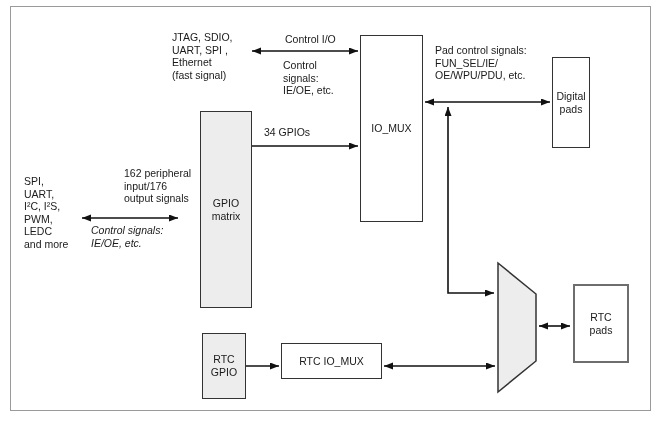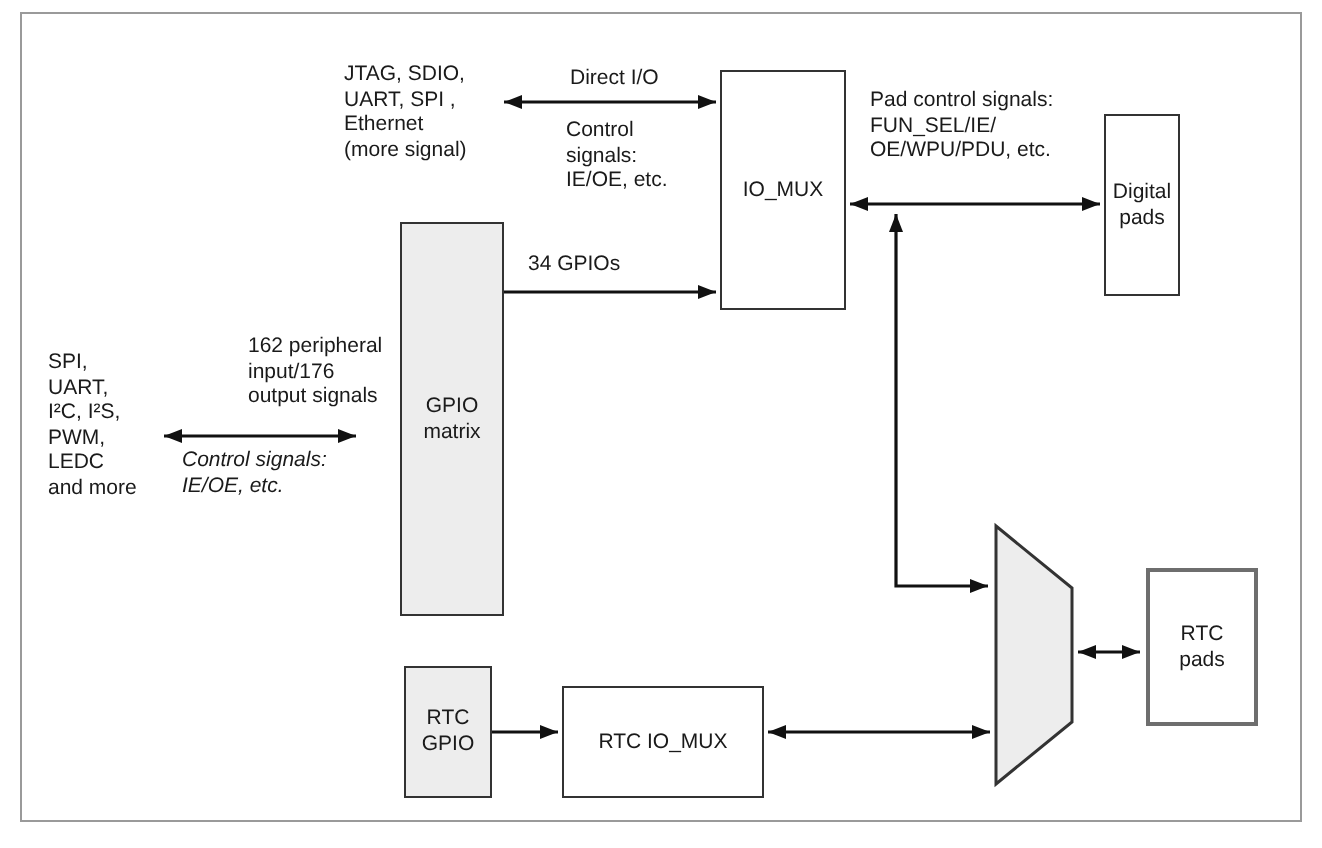--- a/index.html
+++ b/index.html
@@ -68,39 +68,39 @@
     <line x1="228" y1="366" x2="279" y2="366" stroke="#111111" stroke-width="1.6" marker-start="url(#ah-start)" marker-end="url(#ah-end)"></line>
 
     <line x1="384" y1="366" x2="495" y2="366" stroke="#111111" stroke-width="1.6" marker-start="url(#ah-start)" marker-end="url(#ah-end)"></line>
 
     <line x1="539" y1="326" x2="570" y2="326" stroke="#111111" stroke-width="1.6" marker-start="url(#ah-start)" marker-end="url(#ah-end)"></line>
   </svg>
 
   <div class="box gray" style="left:180px; top:111px; width:52px; height:197px;">GPIO
 matrix</div>
 
-  <div class="box" style="left:360px; top:35px; width:63px; height:120px;">IO_MUX</div>
+  <div class="box" style="left:360px; top:35px; width:63px; height:187px;">IO_MUX</div>
 
   <div class="box" style="left:552px; top:57px; width:38px; height:91px;">Digital
 pads</div>
 
   <div class="box gray" style="left:182px; top:333px; width:44px; height:66px;">RTC
 GPIO</div>
 
-  <div class="box" style="left:281px; top:343px; width:101px; height:56px;">RTC IO_MUX</div>
+  <div class="box" style="left:281px; top:343px; width:101px; height:36px;">RTC IO_MUX</div>
 
   <div class="box graybord" style="left:573px; top:284px; width:56px; height:79px;">RTC
 pads</div>
 
   <div class="label" style="left:172px; top:31px;">JTAG, SDIO,
 UART, SPI ,
 Ethernet
-(more signal)</div>
+(fast signal)</div>
 
-  <div class="label" style="left:285px; top:33px;">Direct I/O</div>
+  <div class="label" style="left:285px; top:33px;">Control I/O</div>
 
   <div class="label" style="left:283px; top:59px;">Control
 signals:
 IE/OE, etc.</div>
 
   <div class="label" style="left:264px; top:126px;">34 GPIOs</div>
 
   <div class="label" style="left:24px; top:175px;">SPI,
 UART,
 I²C, I²S,

